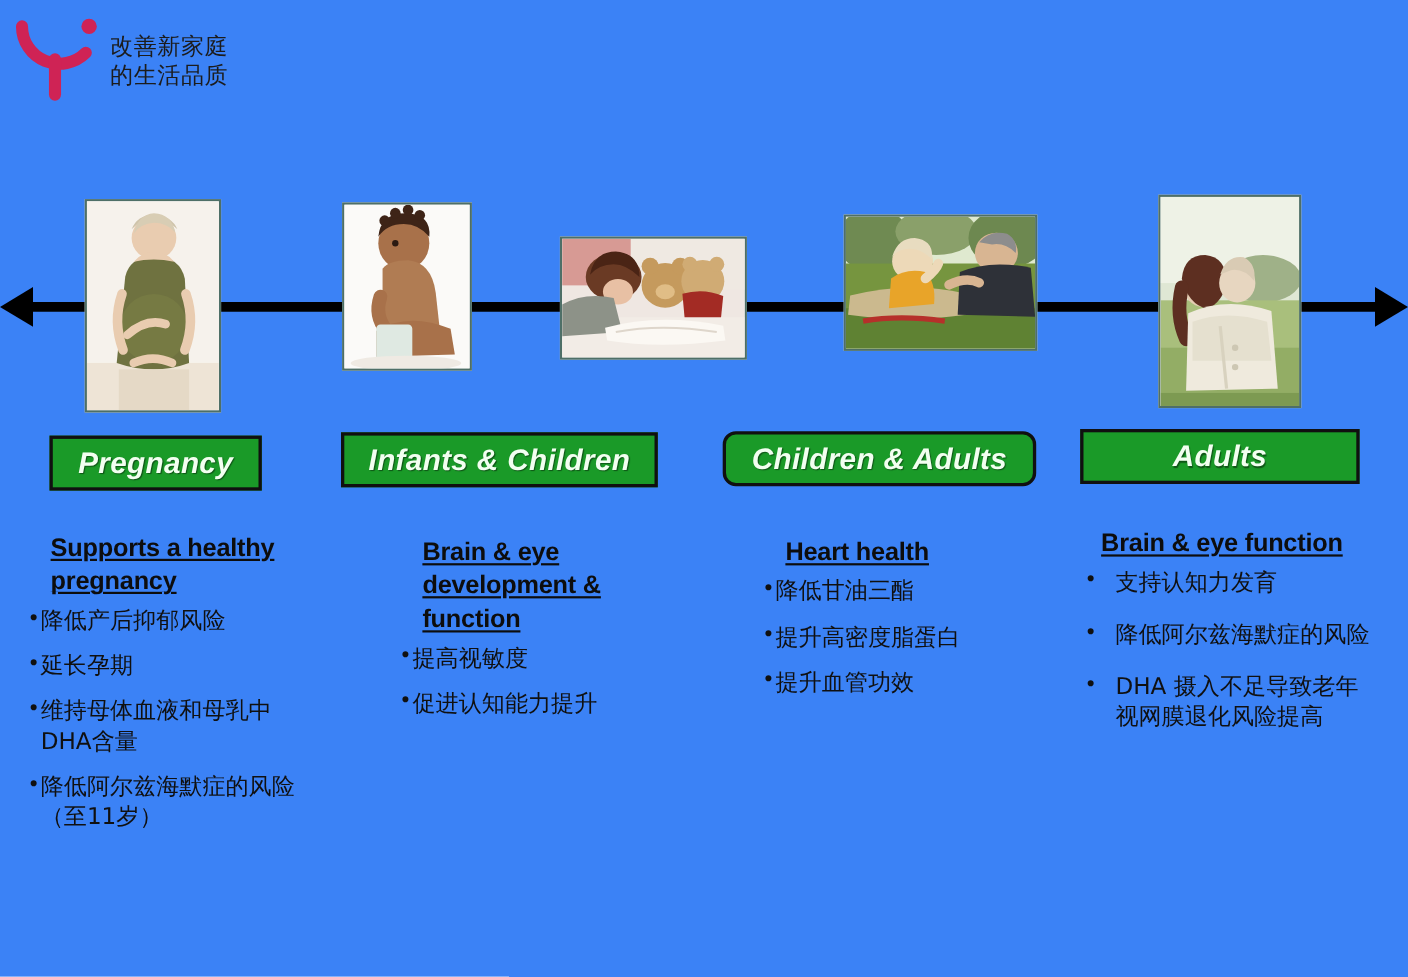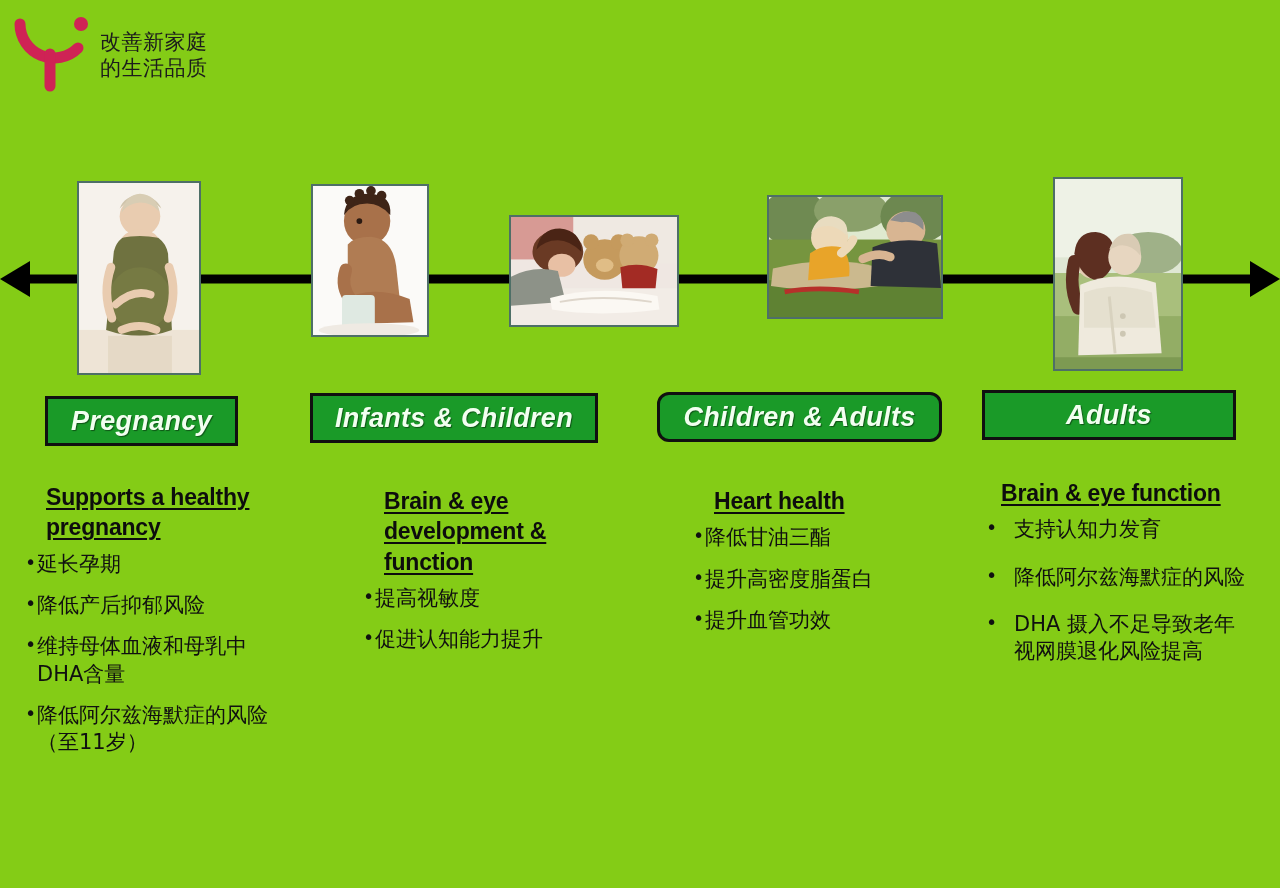--- a/index.html
+++ b/index.html
@@ -4,21 +4,21 @@
 <style>
   html, body {
     margin: 0;
     padding: 0;
     background: #ffffff;
   }
   #page {
     position: relative;
     width: 1280px;
     height: 888px;
-    background: #84cc16;
+    background: #3b82f6;
     overflow: hidden;
     font-family: "Liberation Sans", "DejaVu Sans", sans-serif;
     color: #111111;
   }
 
   
   #brand {
     position: absolute;
     left: 8px;
     top: 8px;
@@ -290,22 +290,22 @@
   <div class="stage-label" style="left:982px; top:390px; width:254px; height:50px;">
     <span>Adults</span>
   </div>
 
   <div class="col dot" style="left:25px; top:482px; width:262px;">
     <h3>
       <span class="u">Supports a healthy</span><br>
       <span class="u">pregnancy</span>
     </h3>
     <ul>
+      <li>降低产后抑郁风险</li>
       <li>延长孕期</li>
-      <li>降低产后抑郁风险</li>
       <li>维持母体血液和母乳中DHA含量</li>
       <li>降低阿尔兹海默症的风险（至11岁）</li>
     </ul>
   </div>
 
   <div class="col dot" style="left:363px; top:486px; width:232px;">
     <h3>
       <span class="u">Brain &amp; eye</span><br>
       <span class="u">development &amp;</span><br>
       <span class="u">function</span>

